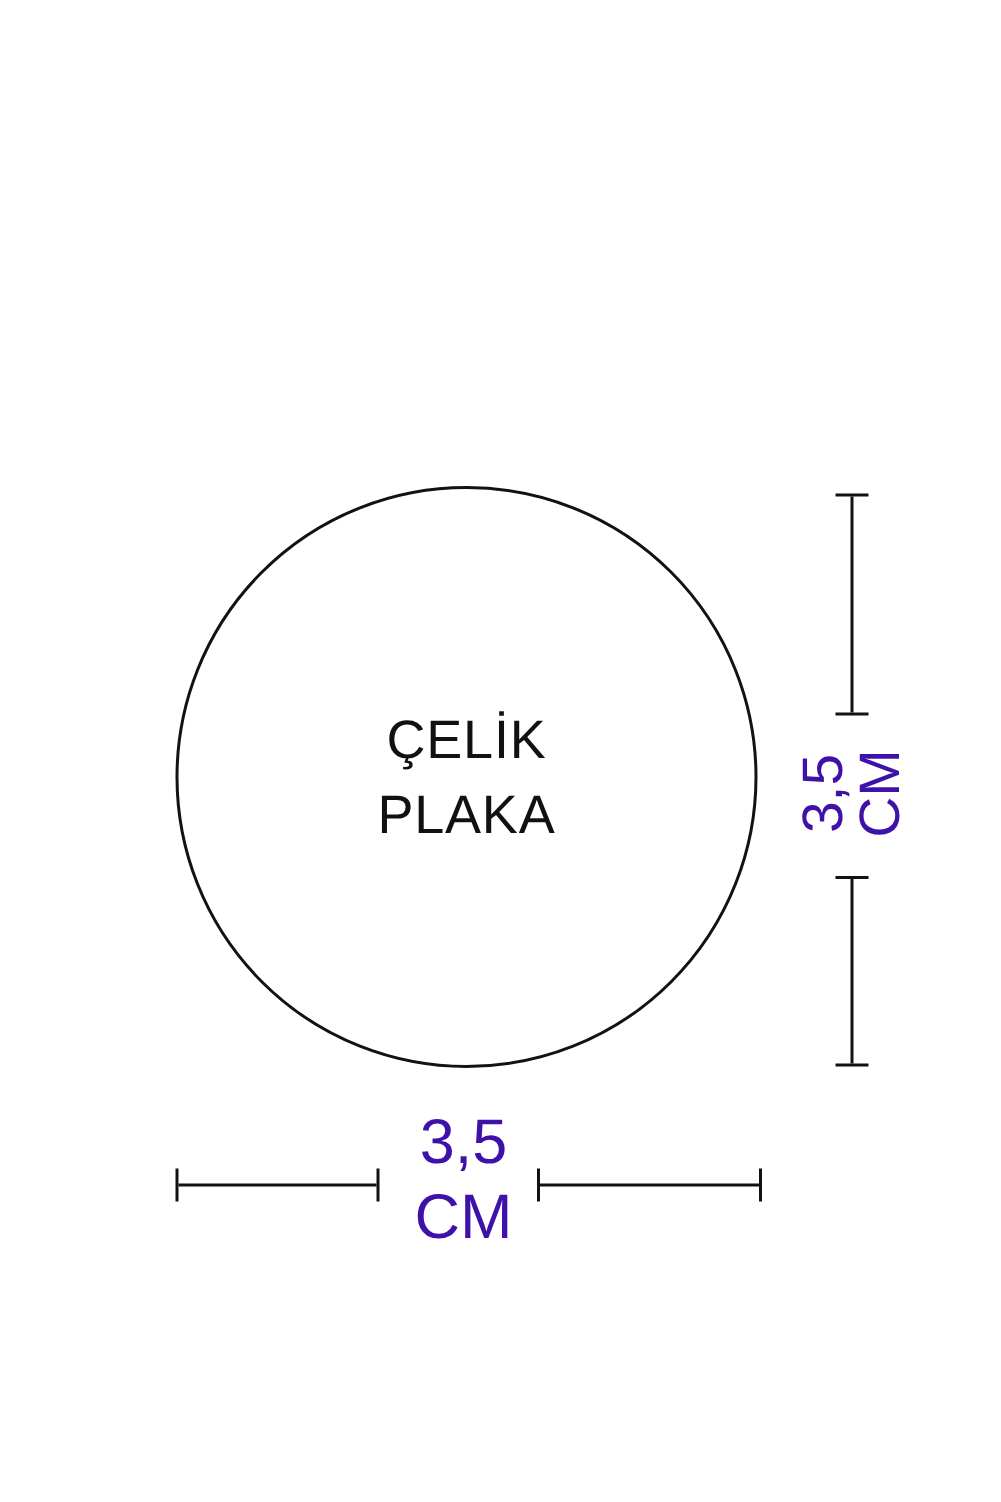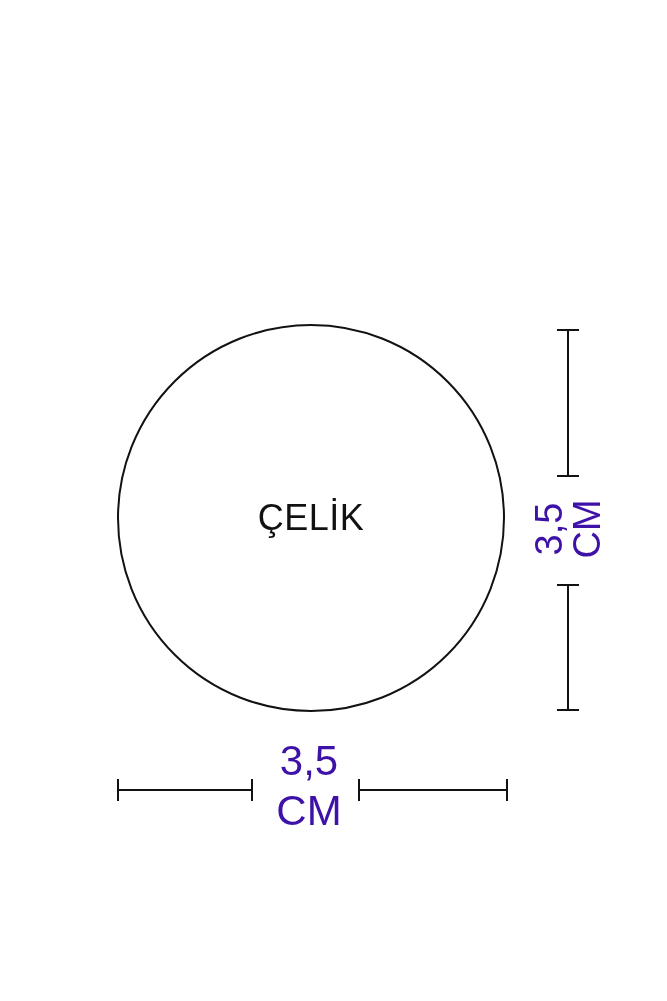--- a/index.html
+++ b/index.html
@@ -117,20 +117,21 @@
   }
 </style>
 </head>
 <body>
 
 <div class="canvas">
 
   <div class="circle">
     <div class="plate-label">
       <div>ÇELİK</div>
+      <div>PLAKA</div>
     </div>
   </div>
 
   <div class="vseg vseg-top">
     <div class="tick-h"></div>
     <div class="line-v"></div>
     <div class="tick-h"></div>
   </div>
 
   <div class="vlabel">

